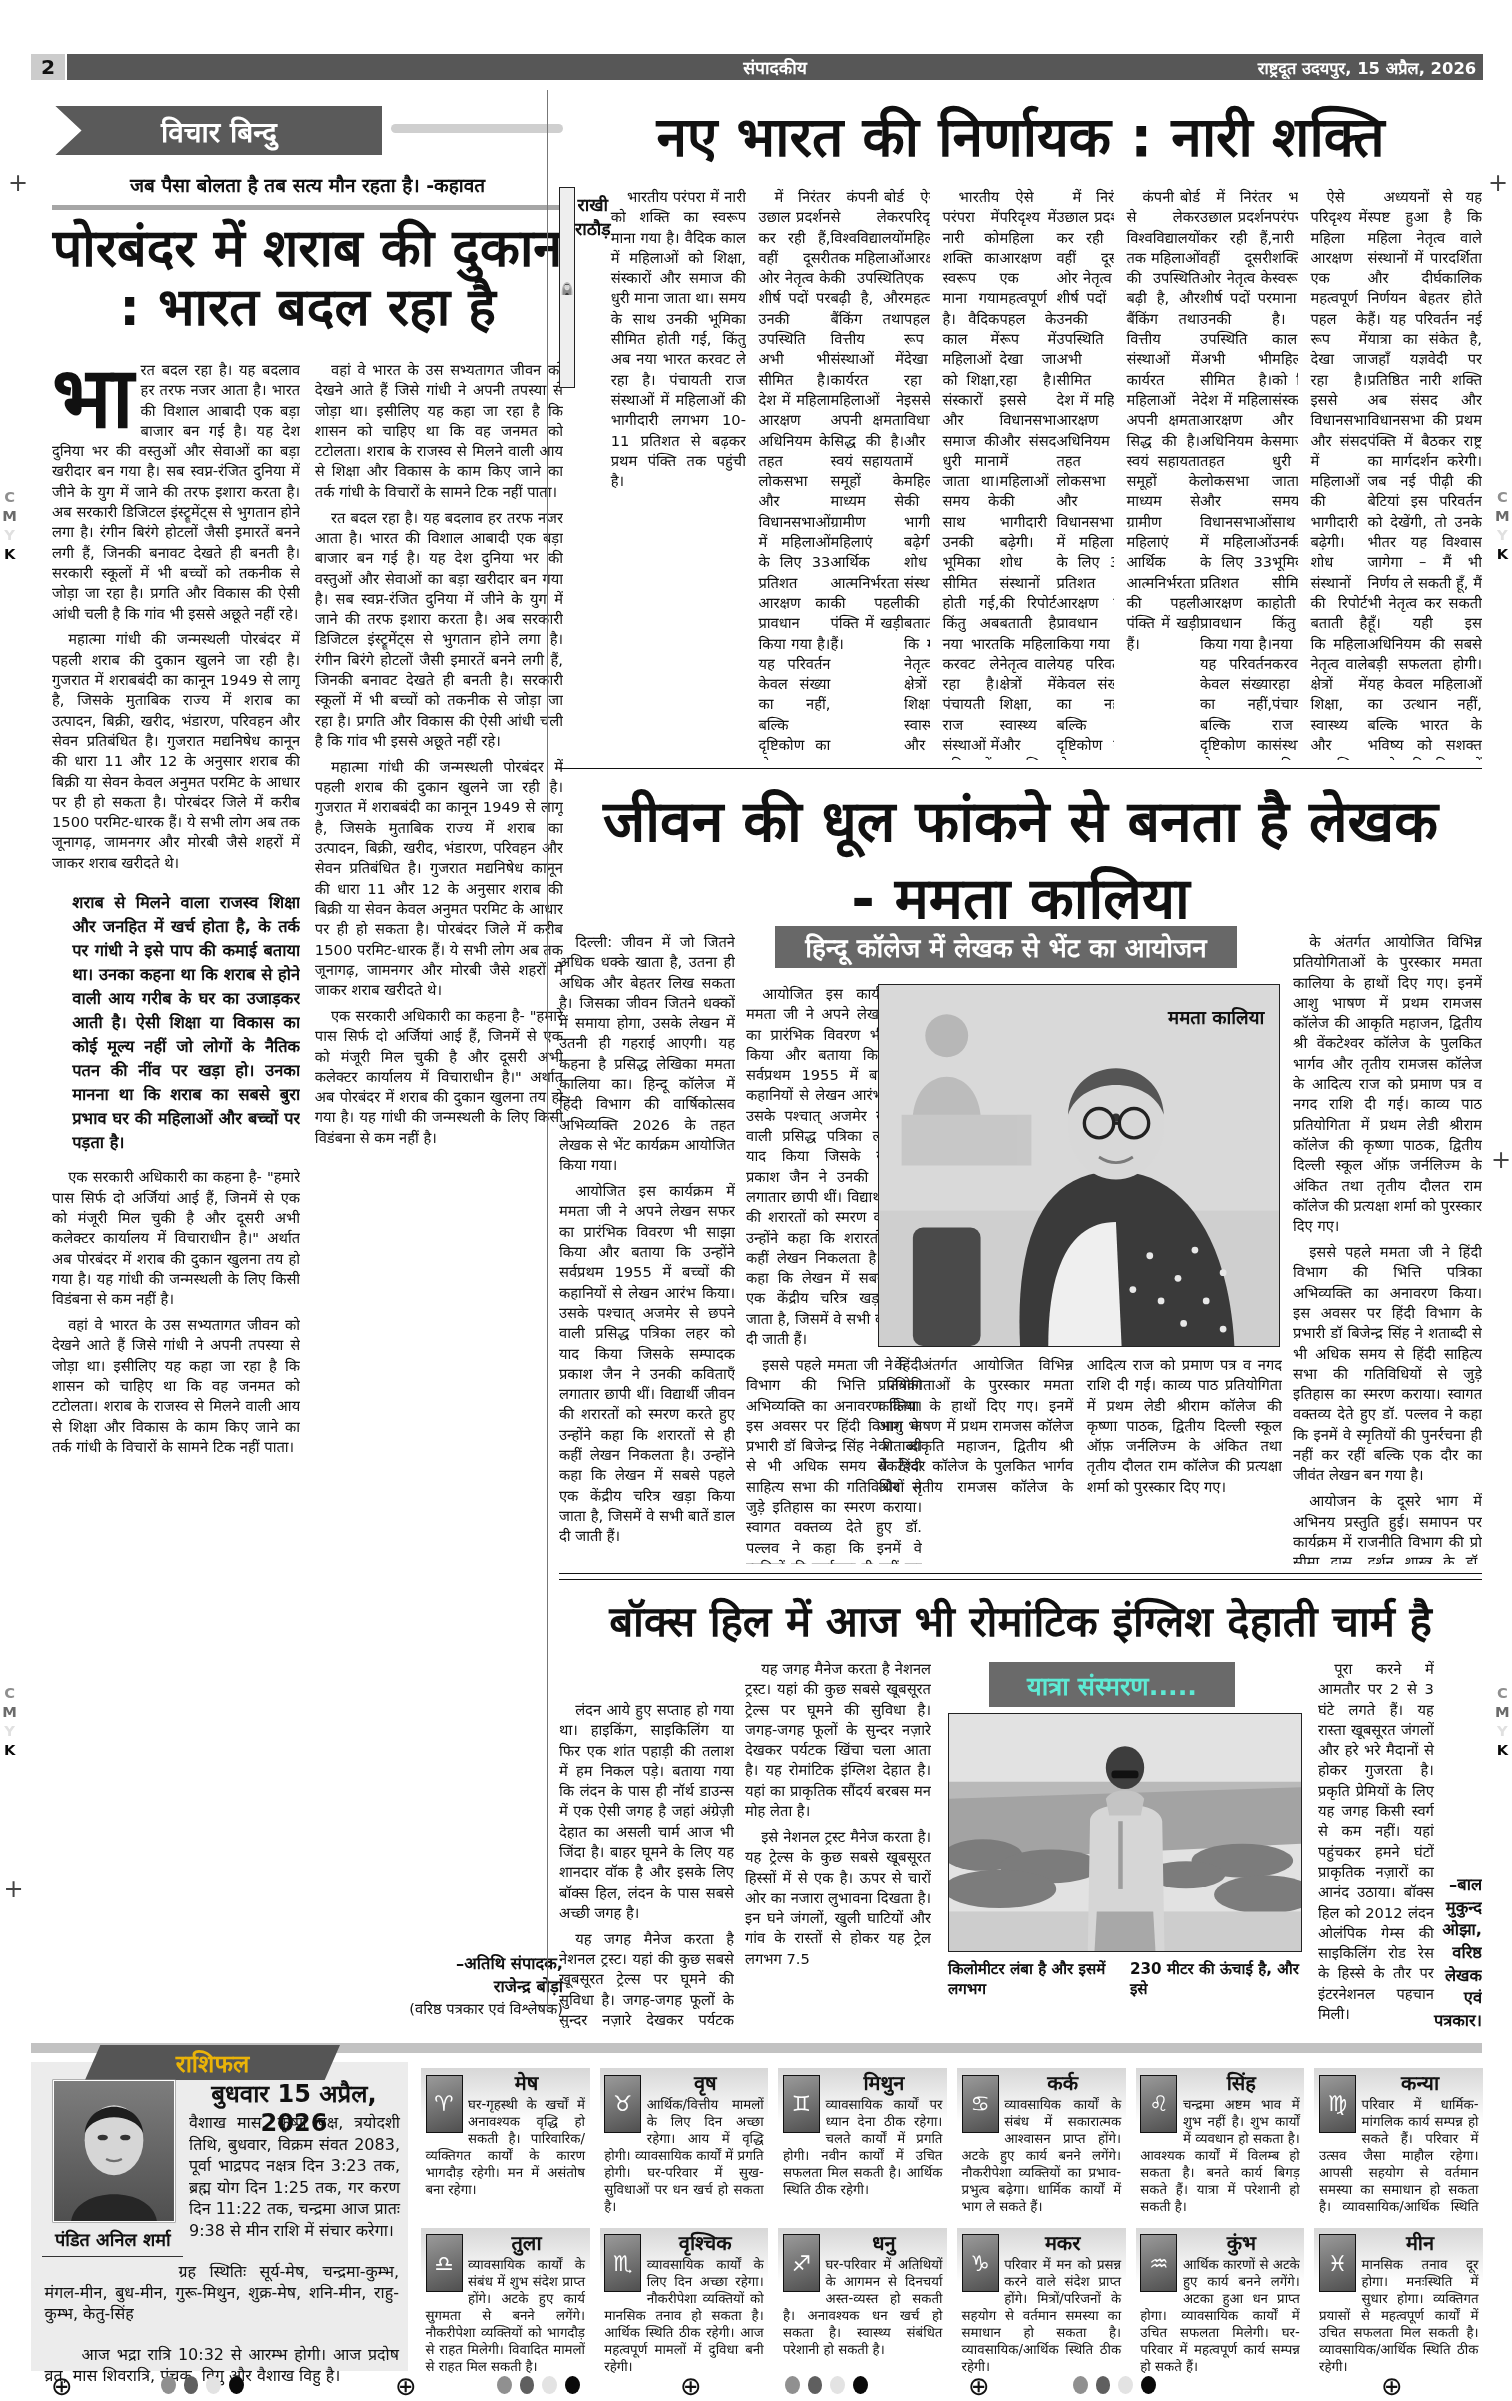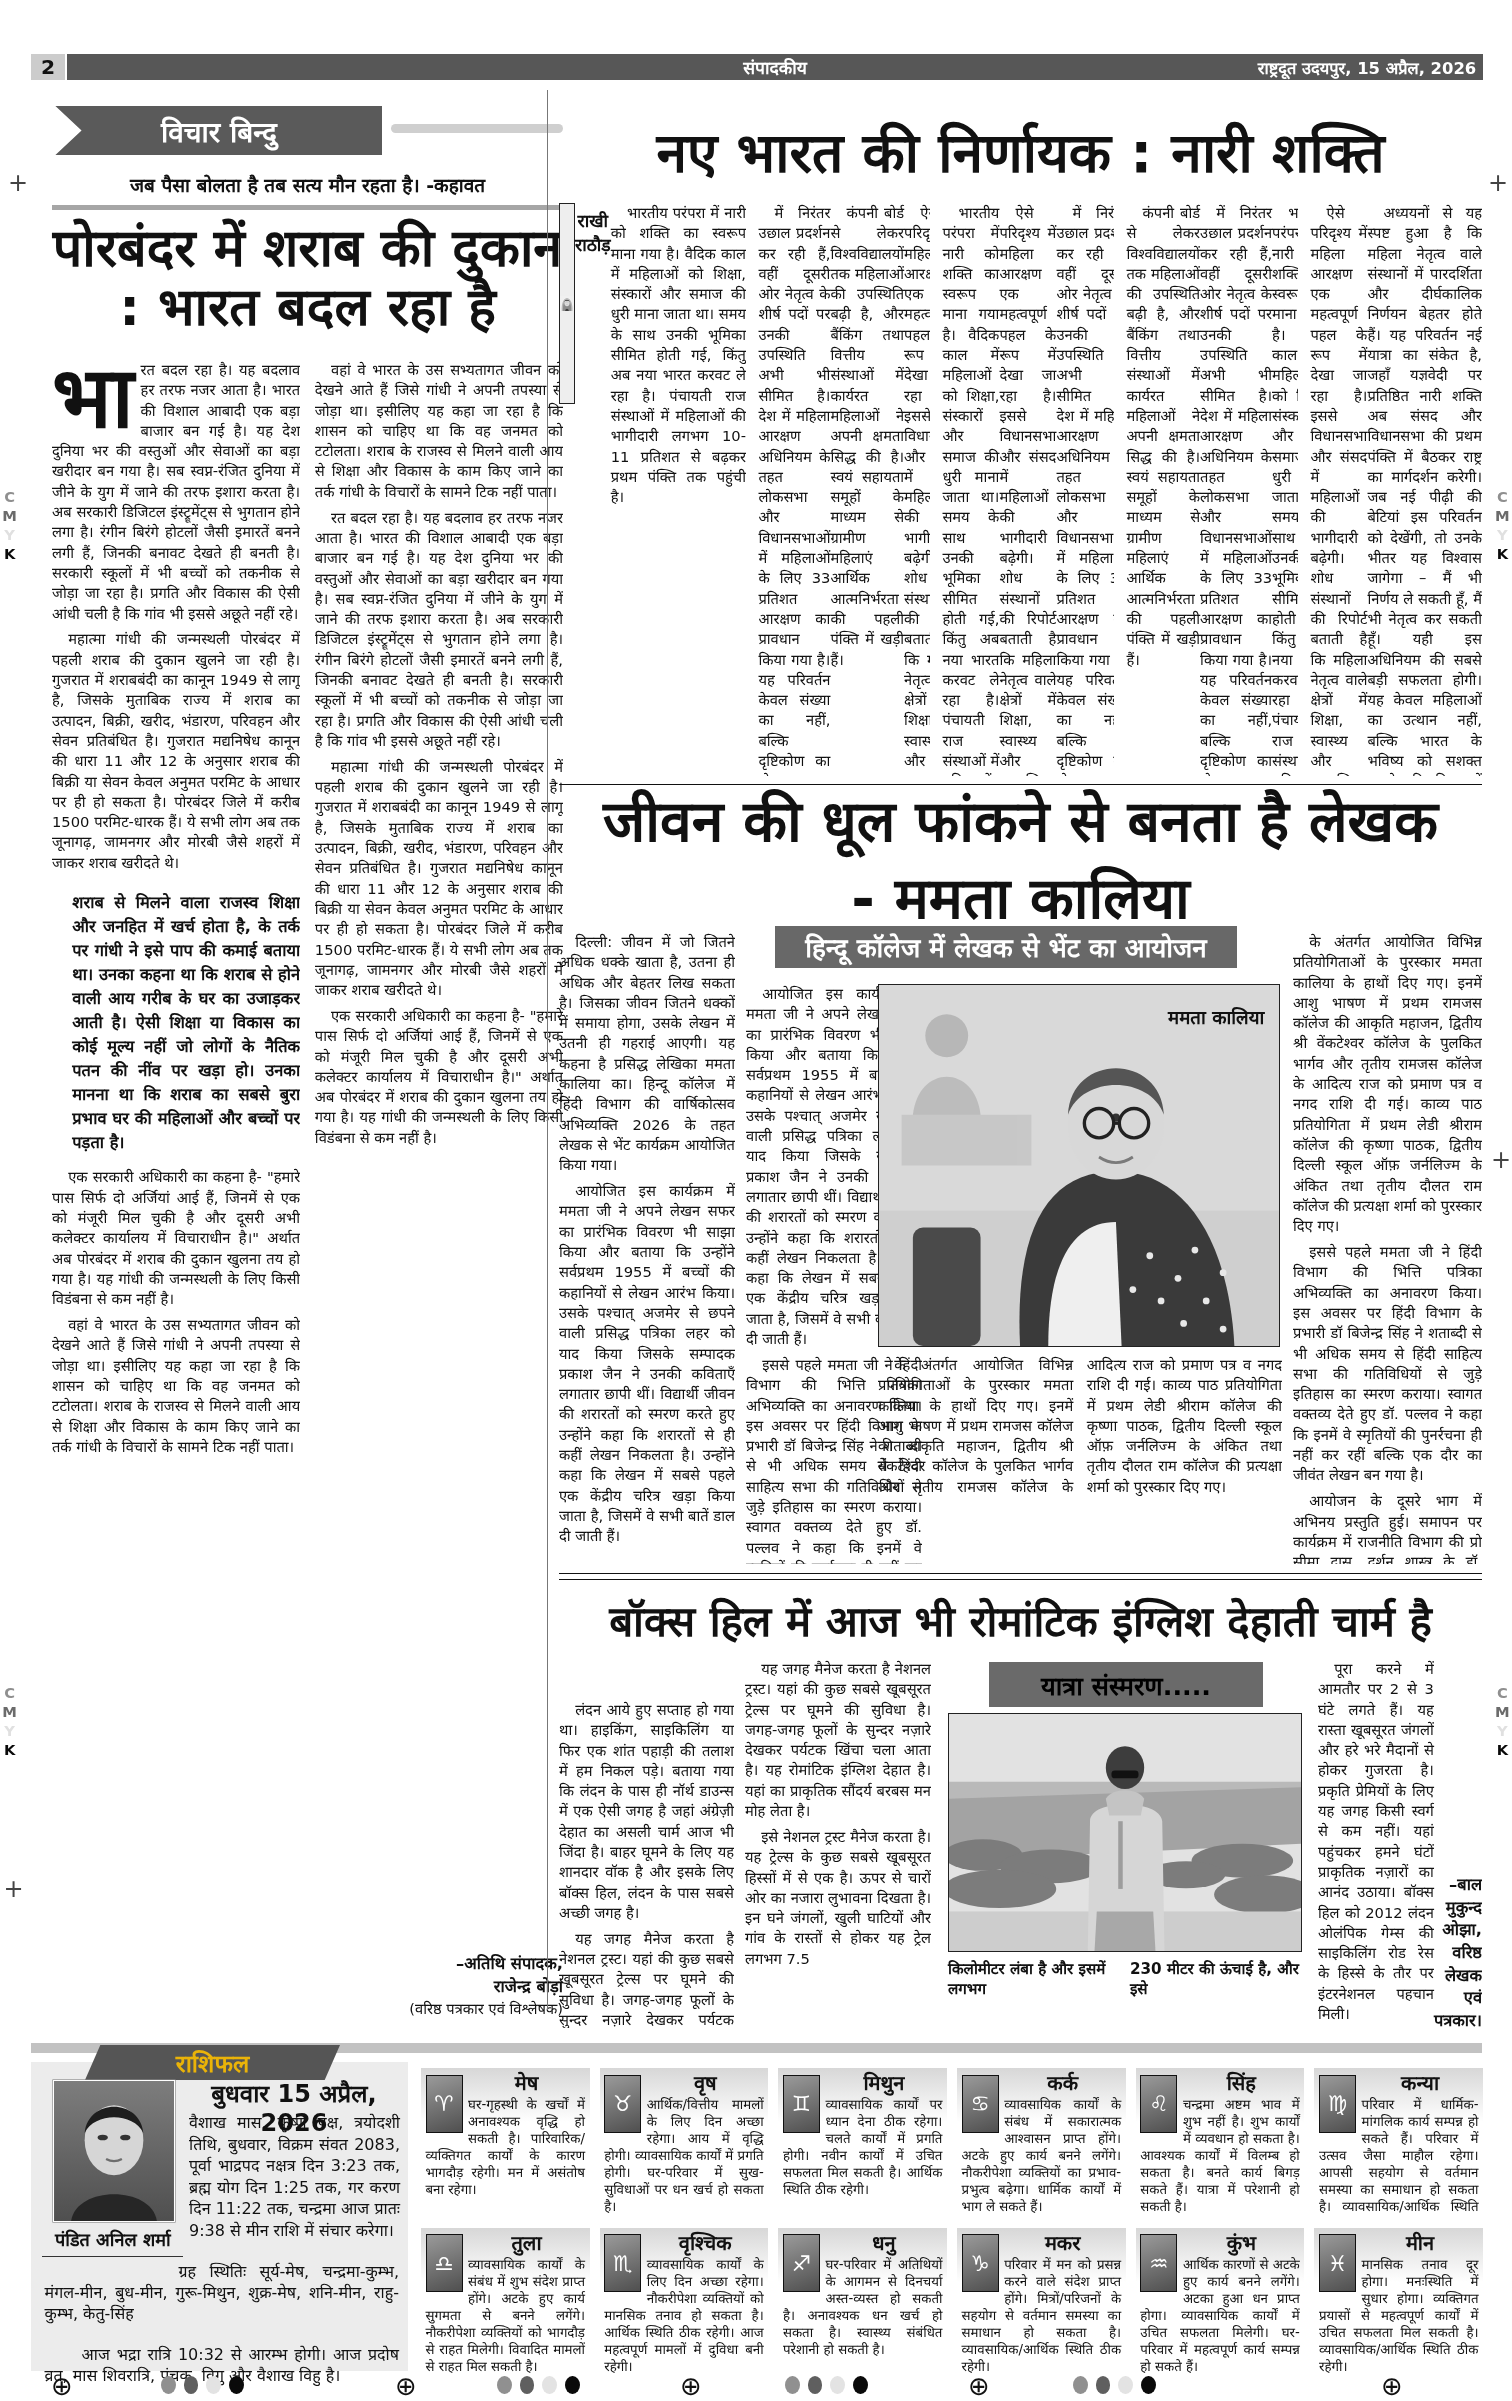--- a/index.html
+++ b/index.html
@@ -25,21 +25,21 @@
   .ribbon-line{position:absolute;left:339px;top:34px;width:172px;height:9px;background:#cfcfcf;border-radius:4.5px;}
   .quote-line{position:absolute;left:0;top:82px;width:100%;text-align:center;font-size:19px;font-weight:bold;}
   .quote-rule{position:absolute;left:0;top:115px;width:100%;height:4.5px;background:#a6a6a6;}
   .lead-head{position:absolute;left:0;top:129px;width:100%;text-align:center;font-weight:bold;
              font-size:52px;line-height:1.13;}
   .lead-body{position:absolute;left:0;top:270px;bottom:0;width:100%;display:flex;gap:14.7px;}
   .lead-col{flex:1;overflow:hidden;display:flex;flex-direction:column;}
   .dropcap{float:left;font-size:85px;line-height:69px;font-weight:bold;margin:3.4px 6.8px 0 0;}
   .pullquote{font-weight:bold;font-size:16.4px;line-height:24px;margin:12.4px 0 12.4px 20.3px;text-align:justify;}
   
-  #nari{position:absolute;left:559px;top:106px;width:923px;height:678px;border-bottom:1.7px solid #111;}
+  #nari{position:absolute;left:559px;top:90px;width:923px;height:678px;border-bottom:1.7px solid #111;}
   .nari-head{position:absolute;top:6.8px;width:100%;text-align:center;font-size:55px;font-weight:bold;}
   .nari-cols{position:absolute;left:0;top:97px;right:0;bottom:8px;display:flex;gap:12.4px;}
   .ncol{flex:1;overflow:hidden;display:flex;flex-direction:row;}
   .photo-col{flex:0 0 187px;}
   .pframe{border:1.7px solid #222;background:#eee;}
   .pcap{text-align:center;font-weight:bold;font-size:17.5px;margin:4.5px 0 6.8px 0;}
   #lekhak{position:absolute;left:559px;top:775px;width:923px;height:796px;}
   .lk-h1{position:absolute;top:4.5px;width:100%;text-align:center;font-size:57px;font-weight:bold;}
   .lk-h2{position:absolute;top:82px;width:100%;text-align:center;font-size:57px;font-weight:bold;}
   .lk-banner{position:absolute;left:216px;top:151px;width:462px;height:42px;background:#686868;color:#fff;
@@ -49,21 +49,21 @@
   .lk-center{position:absolute;left:319px;top:209px;width:404px;bottom:6.8px;overflow:hidden;}
   .lk-photo{position:relative;width:400px;height:361px;border:1.7px solid #222;background:#fef9c3;}
   .lk-photo .cap{position:absolute;top:19px;right:14.7px;font-size:18.6px;font-weight:bold;color:#111;}
   .lk-below{margin-top:8px;column-count:2;column-gap:13.6px;height:209px;overflow:hidden;}
   .lk-col5{position:absolute;left:734px;top:157px;width:189px;bottom:6.8px;overflow:hidden;display:flex;flex-direction:column;}
   #boxhill{position:absolute;left:559px;top:1581px;width:923px;height:457px;}
   .bx-head{position:absolute;top:10.2px;width:100%;text-align:center;font-size:42px;font-weight:bold;}
   .bx-col1{position:absolute;left:0;top:78px;width:175px;bottom:10px;overflow:hidden;margin-top:41px;}
   .bx-col2{position:absolute;left:186px;top:78px;width:186px;bottom:5.6px;overflow:hidden;}
   .bx-center{position:absolute;left:389px;top:78px;width:356px;bottom:5.6px;}
-  .bx-banner{width:274px;height:45px;background:#6a6a6a;color:#000000;display:flex;align-items:center;
+  .bx-banner{width:246px;height:45px;background:#6a6a6a;color:#5eead4;display:flex;align-items:center;
              justify-content:center;font-size:25.4px;font-weight:bold;margin:3.4px 0 5.6px 41px;}
   .bx-photo{position:relative;width:352px;height:237px;border:1.7px solid #222;background:#ddd;}
   .bx-cap{display:flex;justify-content:space-between;font-size:15.2px;font-weight:bold;margin-top:5.6px;}
   .bx-col5{position:absolute;left:759px;top:78px;width:164px;bottom:5.6px;overflow:hidden;display:flex;flex-direction:row;}
   .graybar{position:absolute;left:31px;top:2043px;width:1451px;height:10.2px;background:#c2c2c2;}
   
   #rbox{position:absolute;left:31px;top:2062px;width:377px;height:309px;background:#ececec;}
   .rtab{position:absolute;left:54px;top:-17px;width:255px;height:35px;background:#555;color:#eab308;
         display:flex;align-items:center;justify-content:center;font-size:24px;font-weight:bold;
         clip-path:polygon(6% 0,100% 0,94% 100%,0 100%);}

